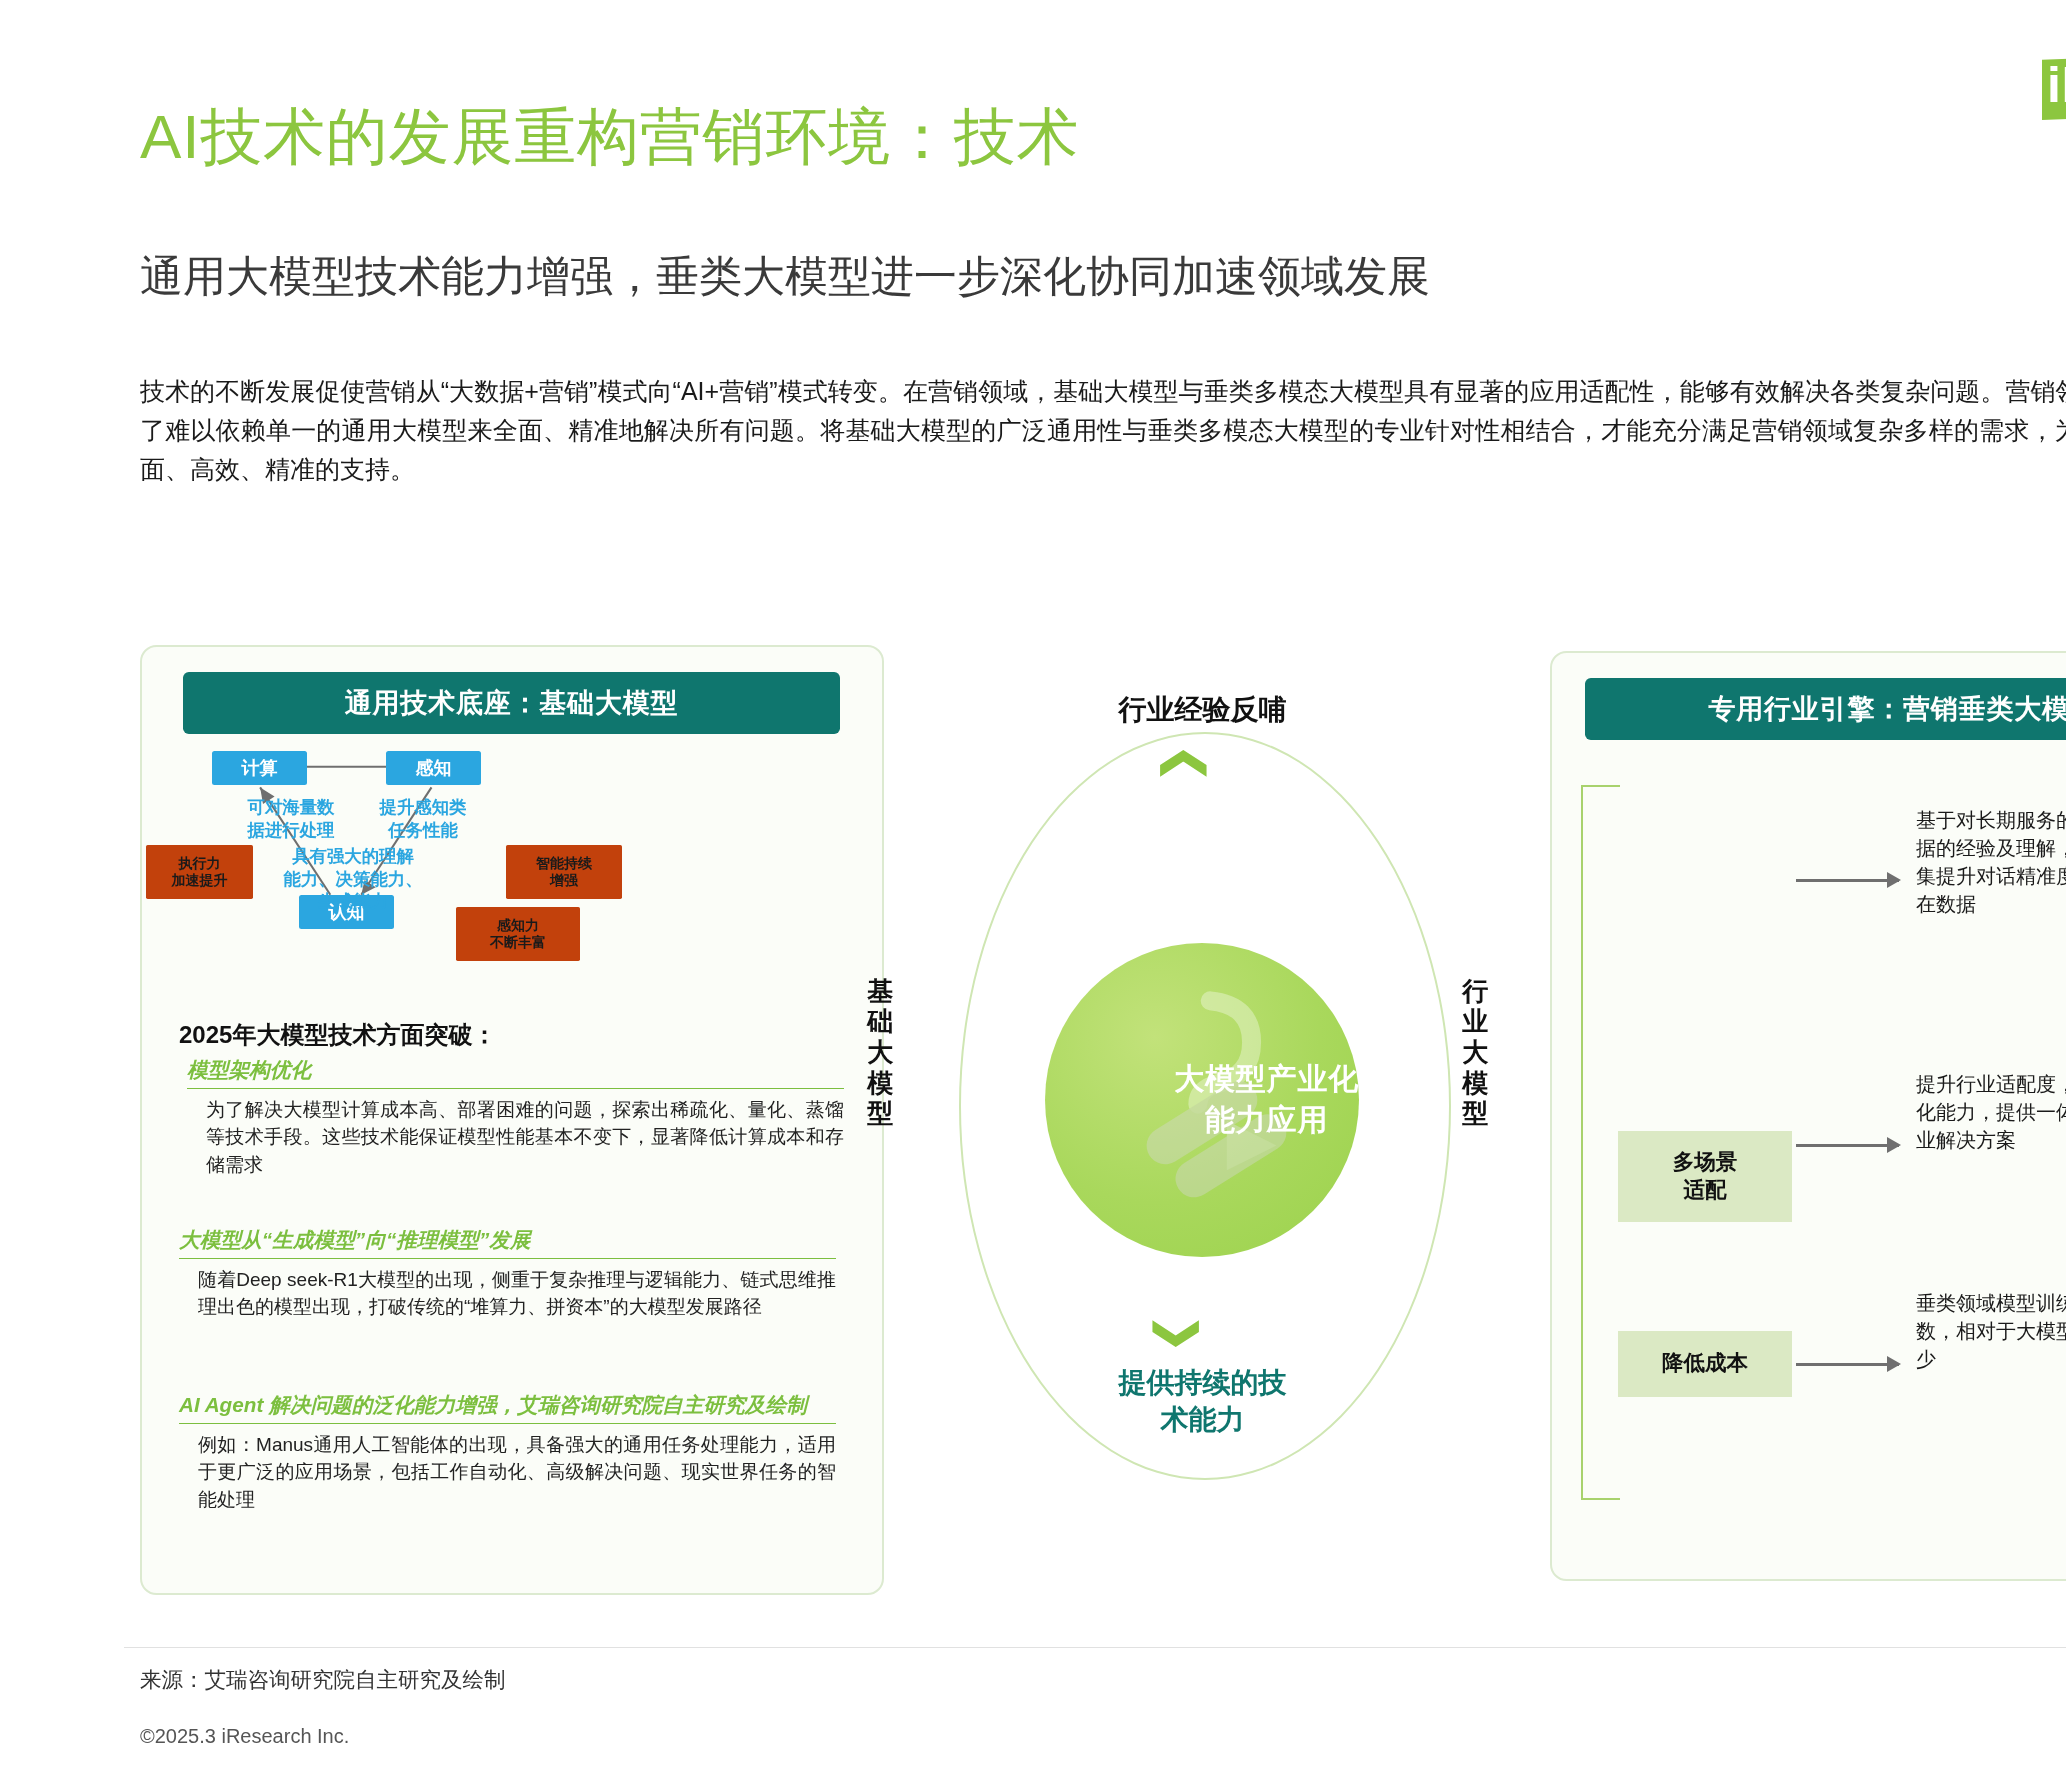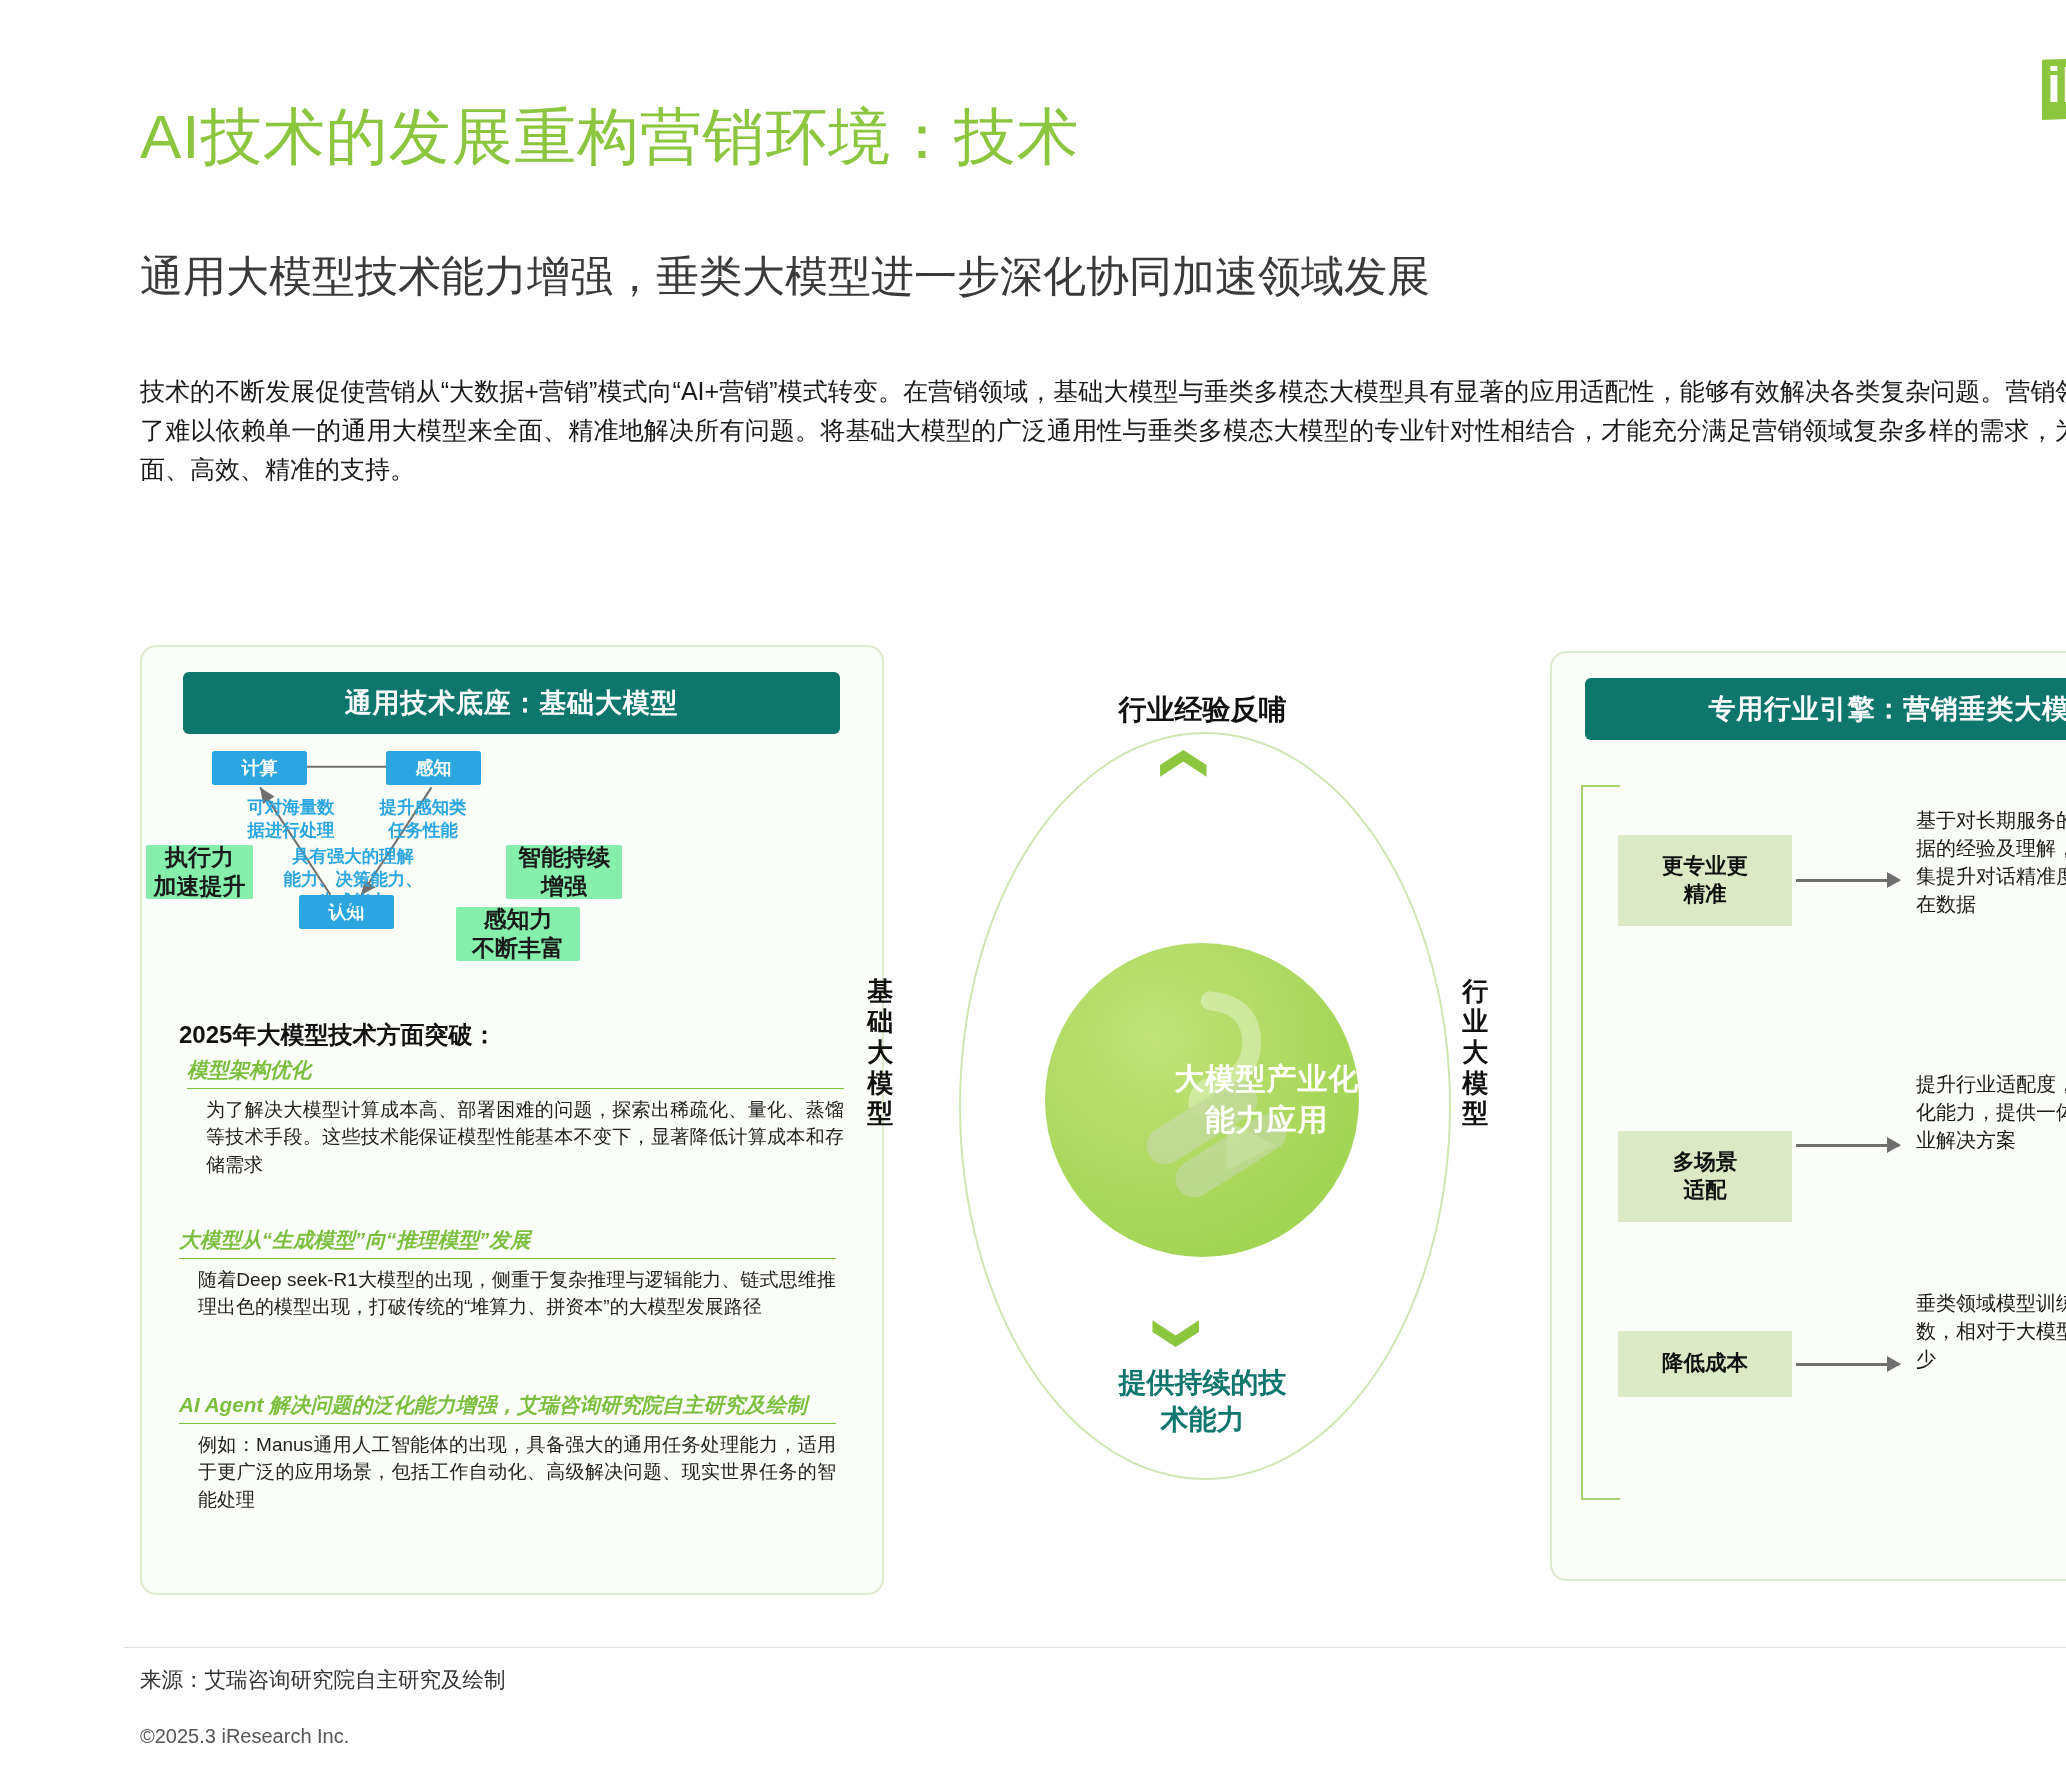--- a/index.html
+++ b/index.html
@@ -133,23 +133,23 @@
     color: #fff;
     font-size: 18px;
     font-weight: bold;
     display: flex;
     align-items: center;
     justify-content: center;
     border-radius: 2.5px;
   }
   .node-gray {
     position: absolute;
-    background: #86efac;
+    background: #c2410c;
     color: #1a1a1a;
-    font-size: 23px;
+    font-size: 14px;
     font-weight: bold;
     text-align: center;
     display: flex;
     align-items: center;
     justify-content: center;
     line-height: 1.25;
     border-radius: 1.7px;
   }
   .tri-label {
     position: absolute;
@@ -427,22 +427,20 @@
 
     <div class="vlabel" style="left:-45px;top:314px;white-space:pre-line;">基<br>础<br>大<br>模<br>型</div>
     <div class="vlabel" style="left:550px;top:314px;">行<br>业<br>大<br>模<br>型</div>
   </div>
 
   <div class="panel-right">
     <div class="panel-head right">专用行业引擎：营销垂类大模型</div>
 
     <div class="r-bracket" style="left:29px;top:132px;width:37px;height:711px;"></div>
 
-    <div class="r-item-box" style="left:66px;top:182px;width:174px;height:91px;white-space:pre-line;">更专业更
-精准</div>
     <div class="r-arrow" style="left:244px;top:226px;width:103px;"></div>
     <div class="r-text" style="left:364px;top:153px;width:298px;">基于对长期服务的目标领域的数据的经验及理解，训练行业数据集提升对话精准度，核心竞争力在数据</div>
 
     <div class="r-item-box" style="left:66px;top:446px;width:174px;height:91px;white-space:pre-line;margin-top:32px;">多场景
 适配</div>
     <div class="r-arrow" style="left:244px;top:491px;width:103px;"></div>
     <div class="r-text" style="left:364px;top:417px;width:298px;">提升行业适配度，同时挖掘场景化能力，提供一体化、个性化行业解决方案</div>
 
     <div class="r-item-box" style="left:66px;top:678px;width:174px;height:66px;white-space:pre-line;">降低成本</div>
     <div class="r-arrow" style="left:244px;top:710px;width:103px;"></div>

